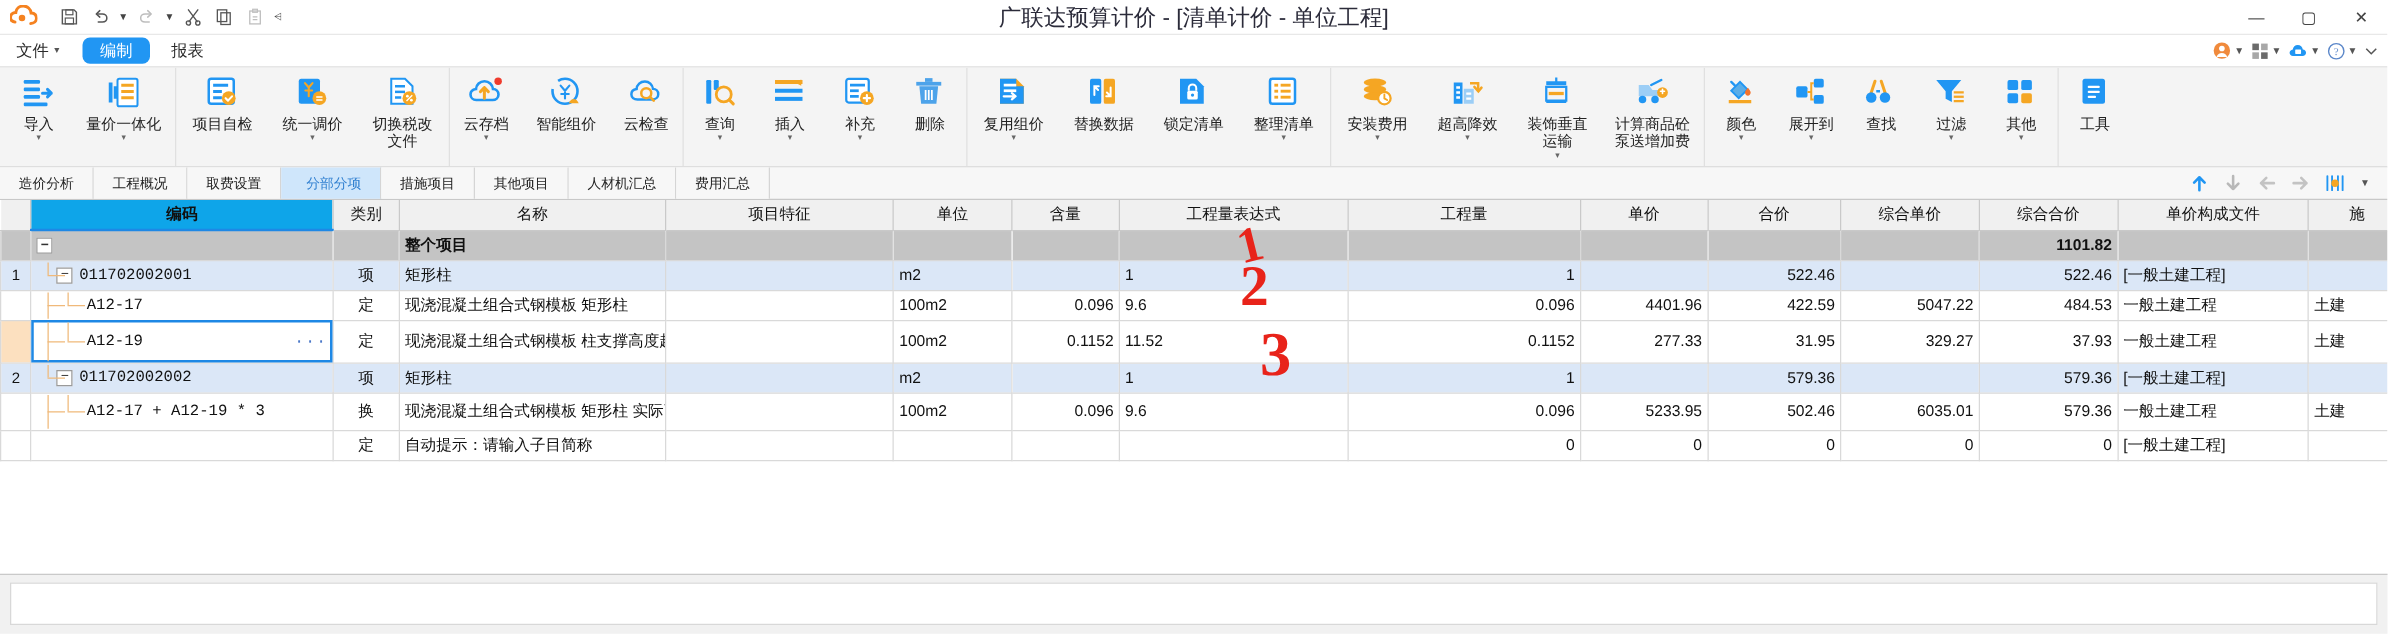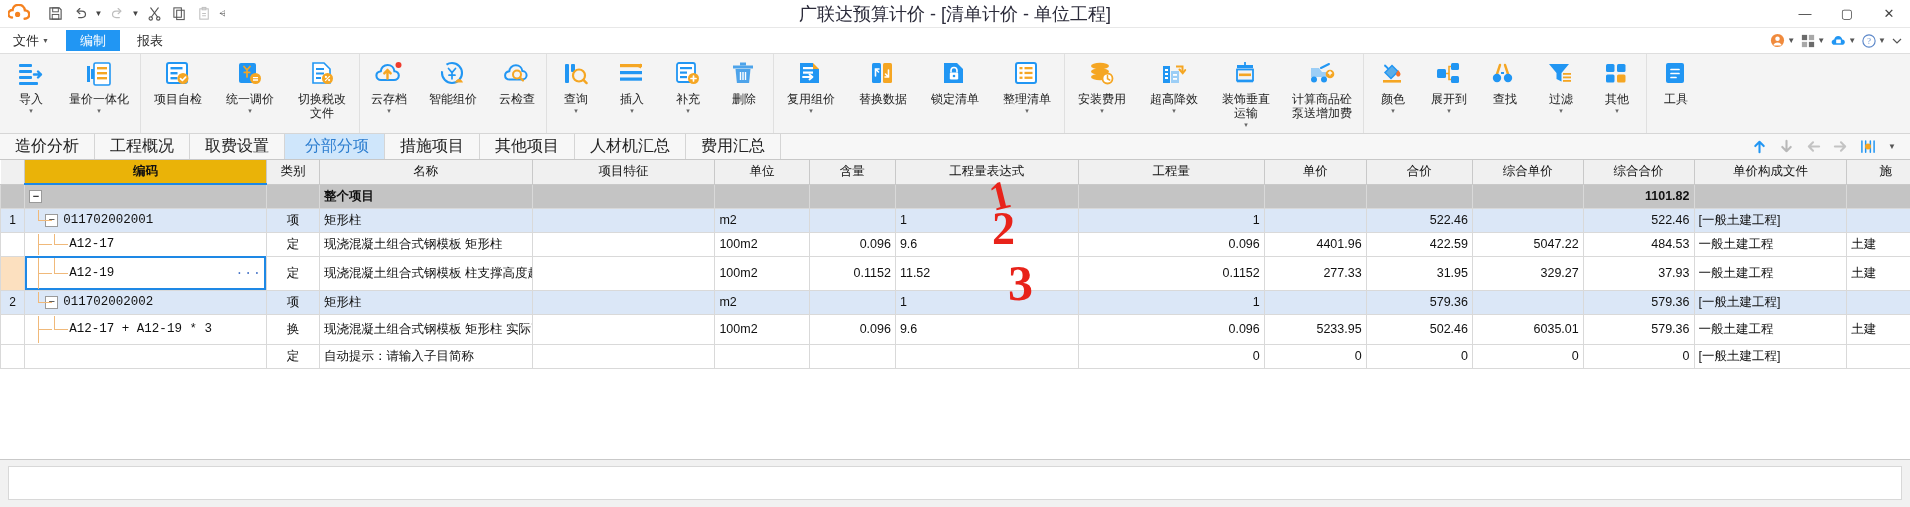--- a/index.html
+++ b/index.html
@@ -77,21 +77,21 @@
     display: flex; align-items: center;
     font-size: 13px;
     color: #2b2b2b;
     white-space: nowrap;
   }
   .menu-item .mcaret { font-size: 7px; margin-left: 3px; color:#555; }
   .menu-item.active {
     background: #2196f3;
     color: #ffffff;
     margin: 2px 4px;
-    border-radius: 0;
+    border-radius: 6px;
     padding: 0 14px;
   }
   .menu-right {
     margin-left: auto;
     display: flex;
     align-items: center;
     gap: 2px;
     padding-right: 6px;
   }
   .mr-btn {
@@ -152,21 +152,21 @@
     height: 26px;
     background: #f7f7f7;
     display: flex;
     align-items: stretch;
     border-bottom: 1px solid #c8c8c8;
     position: relative;
   }
   .tab {
     padding: 0 15px;
     display: flex; align-items: center;
-    font-size: 16px;
+    font-size: 11px;
     color: #222;
     border-right: 1px solid #d5d5d5;
     background: #f7f7f7;
     white-space: nowrap;
   }
   .tab.active {
     background: #cfe6fb;
     color: #2f7fd0;
     padding-left: 20px;
   }
@@ -198,21 +198,21 @@
     border-top: none;
     height: 24px;
     font-weight: normal;
     font-size: 12.5px;
     color: #111;
     text-align: center;
     padding: 0 3px;
     white-space: nowrap;
   }
   table.grid th.hl {
-    background: #eab308;
+    background: #0ea5e9;
     font-weight: bold;
     border-bottom: 2px solid #1e88e5;
   }
   table.grid th.rowhdr { background: #f0f0f0; border-left: none; }
   table.grid td {
     border: 1px solid #d9d9d9;
     height: 24px;
     padding: 1px 4px;
     color: #111;
     vertical-align: middle;

